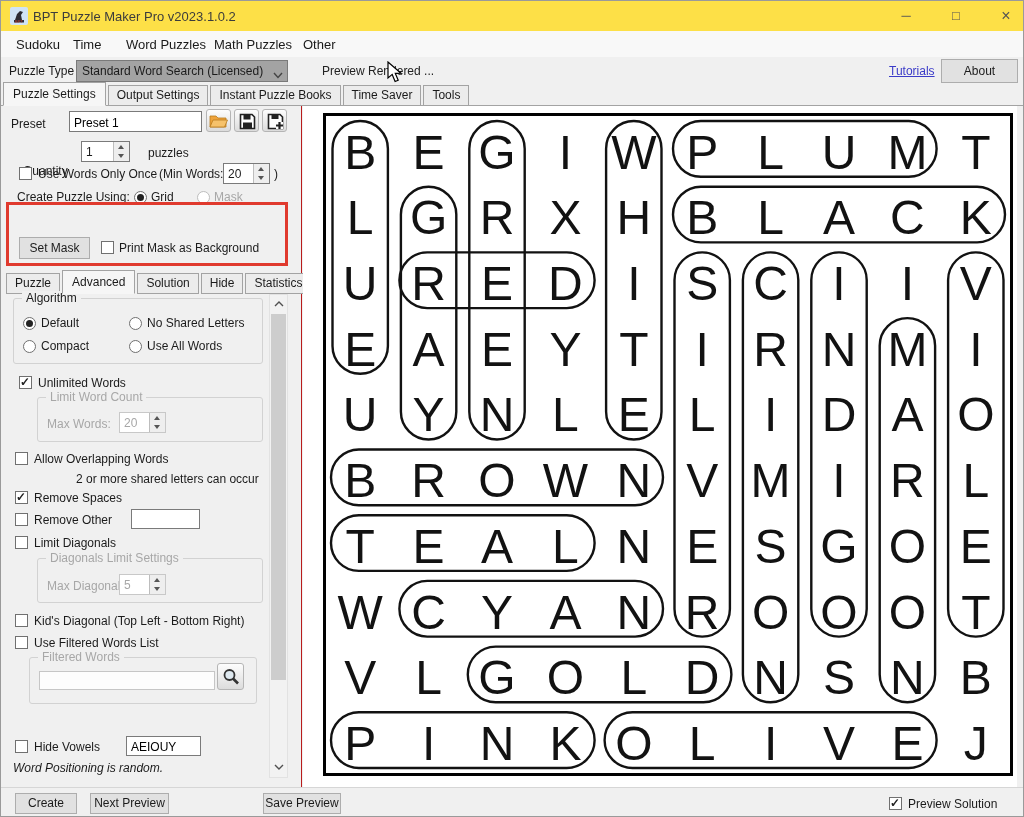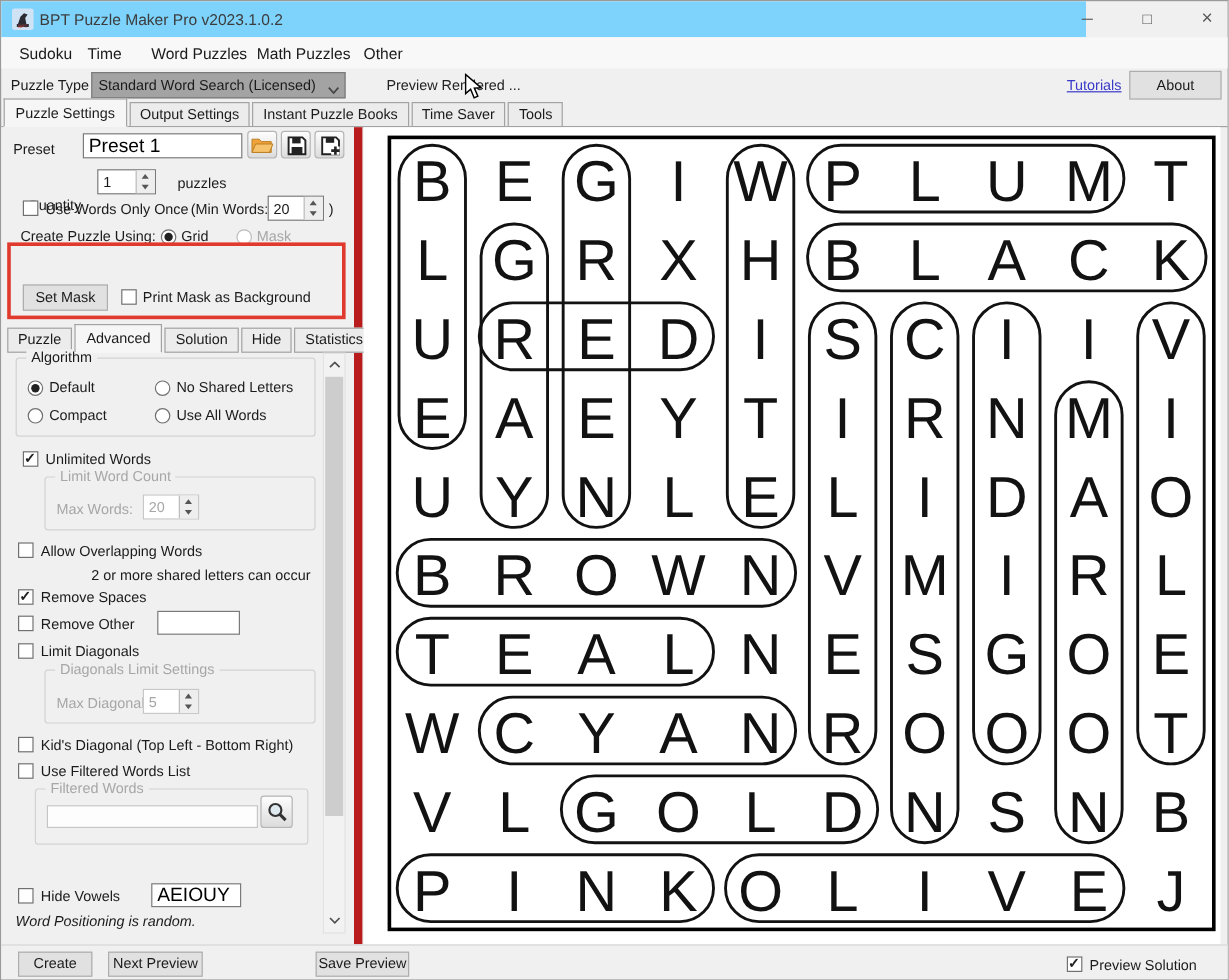--- a/index.html
+++ b/index.html
@@ -1,20 +1,20 @@
 <!DOCTYPE html>
 <html><head>
 <meta charset="utf-8">
 <style>
   html,body{margin:0;padding:0;}
   .app{position:relative;width:1024px;height:817px;background:#f0f0f0;
        font-family:"Liberation Sans",sans-serif;font-size:12px;color:#1b1b1b;
        overflow:hidden;border:1px solid #9a9a9a;box-sizing:border-box;}
   
-  .titlebar{position:absolute;left:0;top:0;width:904px;height:30px;background:#7dd3fc;}
+  .titlebar{position:absolute;left:0;top:0;width:1024px;height:30px;background:#fde047;}
   .apptitle{position:absolute;left:32px;top:8px;font-size:13px;color:#3c3c3c;}
   .appicon{position:absolute;left:9px;top:6px;width:18px;height:18px;background:#cfe3f5;border-radius:2px;}
   .appicon svg{position:absolute;left:1px;top:1px;}
   .wbtn{position:absolute;top:0;width:40px;height:30px;text-align:center;line-height:30px;color:#555;font-size:13px;}
   
   .menubar{position:absolute;left:0;top:30px;width:1024px;height:26px;background:#f8f8f8;}
   .menuitem{position:absolute;top:6px;font-size:13px;color:#1a1a1a;}
   
   .toolbar-label{position:absolute;left:8px;top:63px;}
   .combo{position:absolute;left:75px;top:59px;width:212px;height:22px;background:#a3a3a3;border:1px solid #7a7a7a;box-sizing:border-box;}
@@ -25,23 +25,23 @@
   .btn{background:#e1e1e1;border:1px solid #adadad;box-sizing:border-box;text-align:center;color:#1b1b1b;}
   .about{position:absolute;left:940px;top:58px;width:77px;height:24px;line-height:22px;}
   
   .tabstrip{position:absolute;display:flex;align-items:flex-end;}
   .tab{background:#ececec;border:1px solid #a3a3a3;border-bottom:1px solid #a3a3a3;
        padding:2px 8px 3px 8px;margin-right:2px;white-space:nowrap;}
   .tab.active{background:#f6f6f6;border-bottom:1px solid #f6f6f6;padding:4px 9px 4px 9px;position:relative;z-index:2;}
   .maintabs{left:2px;top:84px;height:21px;}
   .tabline{position:absolute;left:0;top:104px;width:1024px;height:1px;background:#a3a3a3;}
   
-  .leftpanel{position:absolute;left:0;top:105px;width:301px;height:681px;background:#f0f0f0;border-right:7px solid #b91c1c;box-sizing:border-box;}
+  .leftpanel{position:absolute;left:0;top:105px;width:301px;height:681px;background:#f0f0f0;border-right:1px solid #b91c1c;box-sizing:border-box;}
   .lbl{position:absolute;white-space:nowrap;}
-  .tbox{position:absolute;background:#fff;border:1px solid #7a7a7a;box-sizing:border-box;font-family:"Liberation Sans",sans-serif;font-size:16px;padding:2px 3px 0 4px;overflow:hidden;white-space:nowrap;}
+  .tbox{position:absolute;background:#fff;border:1px solid #7a7a7a;box-sizing:border-box;font-family:"Liberation Sans",sans-serif;font-size:12px;padding:2px 3px 0 4px;overflow:hidden;white-space:nowrap;}
   .tbox.dis{border-color:#c6c6c6;color:#a7a7a7;background:#fdfdfd;}
   .spin{position:absolute;background:#fff;border:1px solid #7a7a7a;box-sizing:border-box;}
   .spin .v{position:absolute;left:4px;top:3px;}
   .spin .ud{position:absolute;right:0;top:0;bottom:0;width:15px;border-left:1px solid #bdbdbd;background:#eee;}
   .spin .u,.spin .d{position:absolute;left:0;width:15px;height:50%;}
   .spin .u::after,.spin .d::after{content:"";position:absolute;left:4px;border-left:3.5px solid transparent;border-right:3.5px solid transparent;}
   .spin .u{top:0}.spin .d{bottom:0}
   .spin .u::after{top:3px;border-bottom:4px solid #555;}
   .spin .d::after{bottom:3px;border-top:4px solid #555;}
   .spin.dis{border-color:#c8c8c8;color:#a7a7a7;}

